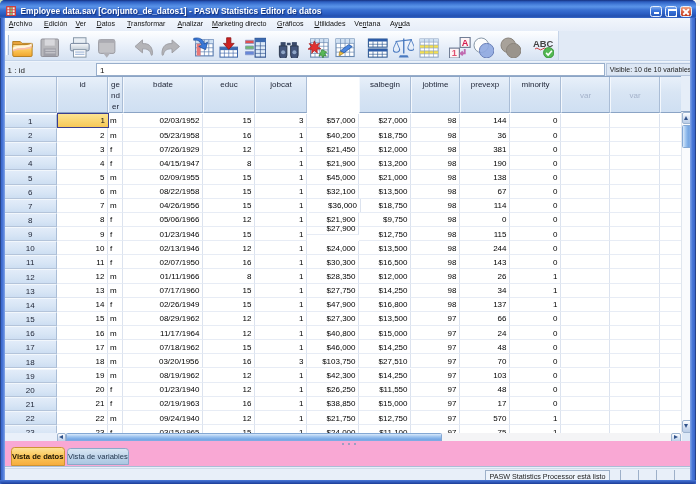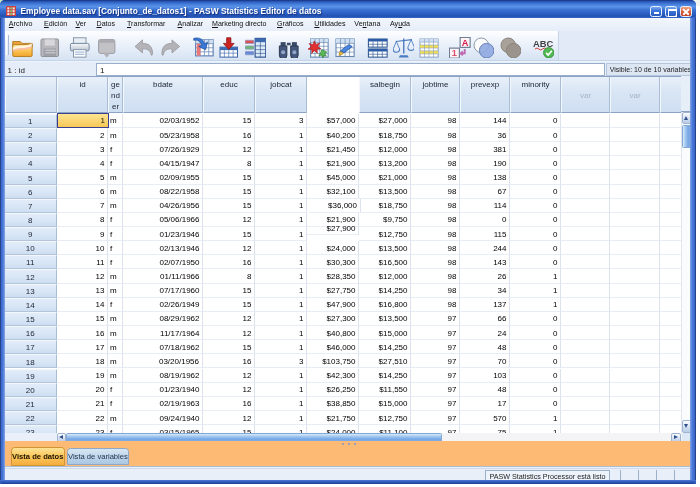--- a/index.html
+++ b/index.html
@@ -57,21 +57,21 @@
  background:linear-gradient(180deg,#fde492,#f6c857);z-index:5;font-size:8px;color:#111;text-align:right;padding:2px 2.5px 0 0;}
 
 #vscroll{position:absolute;left:676.5px;top:94px;width:10px;height:320.5px;background:#fafbfd;border-left:1px solid #e0e6ee;}
 #hscroll{position:absolute;left:52px;top:414.5px;width:625px;height:10px;background:#f4f4f6;}
 .sbtn{position:absolute;background:linear-gradient(180deg,#fdfeff,#d0ddf0 60%,#b8cce6);border:1px solid #9db4d0;border-radius:2px;color:#30528a;}
 .arr{position:absolute;width:0;height:0;}
 #vthumb{position:absolute;left:0;top:13px;width:10px;height:23px;background:linear-gradient(90deg,#d8e8fa,#a4c8f0 30%,#82b0e8 55%,#74a4e0 75%,#9cc0ee);border:1px solid #84a8d4;border-radius:1.5px;}
 #hthumb{position:absolute;left:9px;top:0;width:376px;height:10px;background:linear-gradient(180deg,#d8e8fa,#a4c8f0 30%,#82b0e8 55%,#74a4e0 75%,#9cc0ee);border:1px solid #84a8d4;border-radius:1.5px;}
 #corner{position:absolute;left:677px;top:414.5px;width:9.5px;height:10px;background:#dce8f6;}
 
-#tabstrip{position:absolute;left:0;top:423px;width:100%;height:25.5px;background:#fdba74;}
+#tabstrip{position:absolute;left:0;top:423px;width:100%;height:25.5px;background:#f9a8d4;}
 #dots{position:absolute;left:337px;top:2px;width:20px;height:2px;}
 #dots i{position:absolute;top:0;width:2px;height:2px;background:#8098bc;border-radius:50%;}
 .tab{position:absolute;font-size:7.6px;text-align:center;border-radius:3.5px 3.5px 0 0;white-space:nowrap;}
 #tab1{left:6.5px;top:5.5px;width:53.5px;height:19px;background:linear-gradient(180deg,#fde296 0%,#fbc95e 45%,#f6ad3e 100%);
  border:1px solid #cf9433;color:#1c1400;font-weight:bold;padding-top:4.2px;z-index:2;}
 #tab2{left:62.5px;top:6.5px;width:61.5px;height:17px;background:linear-gradient(180deg,#d8e6f3 0%,#bed4ea 55%,#abc7e2 100%);
  border:1px solid #8ca9c9;color:#23374f;padding-top:3.8px;}
 #tabline{position:absolute;left:0;top:24.5px;width:100%;height:1px;background:#aabdd6;}
 
 #status{position:absolute;left:0;top:450px;width:100%;height:12px;background:#e8eff9;border-top:1px solid #d0dcec;}

